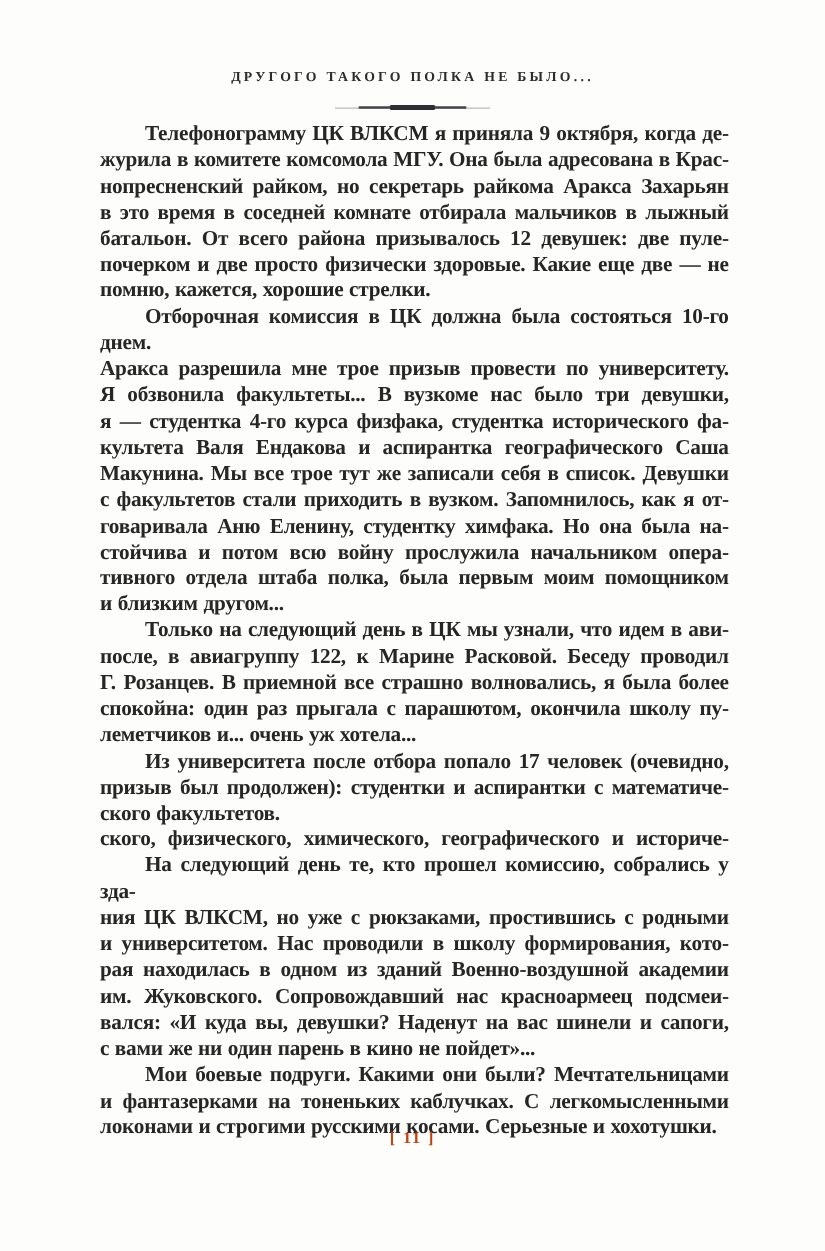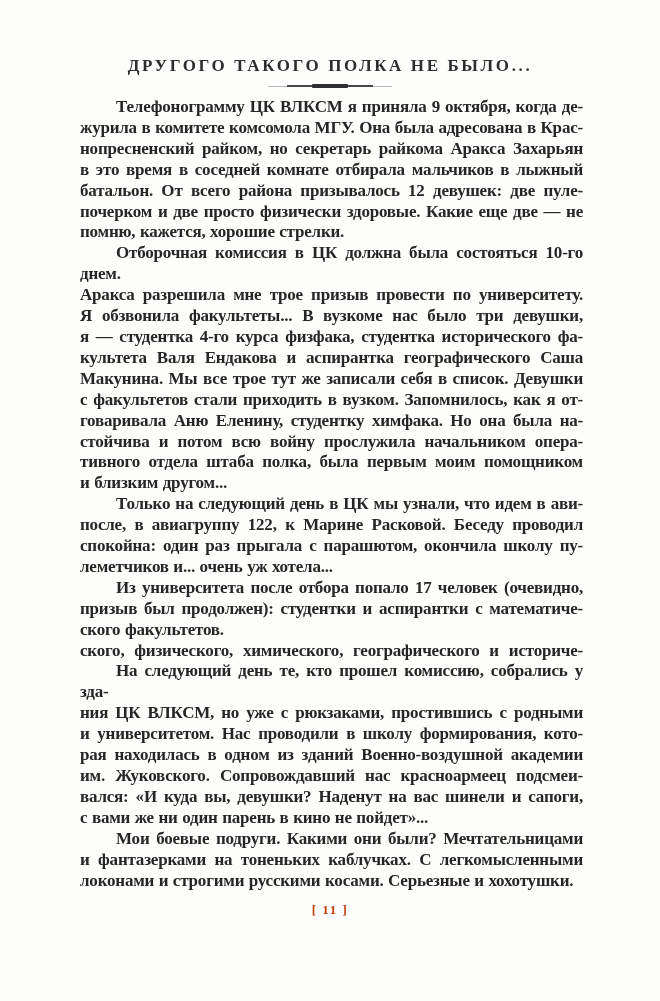--- a/index.html
+++ b/index.html
@@ -16,21 +16,21 @@
     font-family: "Liberation Serif", "DejaVu Serif", serif;
     color: #262626;
     overflow: hidden;
   }
   .running-header {
     position: absolute;
     top: 56px;
     left: 78px;
     width: 504px;
     text-align: center;
-    font-size: 17px;
+    font-size: 11px;
     font-weight: bold;
     letter-spacing: 2.6px;
     color: #2d2d2f;
     white-space: nowrap;
   }
   .divider {
     position: absolute;
     top: 84px;
     left: 78px;
     width: 504px;
@@ -131,20 +131,21 @@
         <div class="line">Макунина. Мы все трое тут же записали себя в список. Девушки</div>
         <div class="line">с факультетов стали приходить в вузком. Запомнилось, как я от-</div>
         <div class="line">говаривала Аню Еленину, студентку химфака. Но она была на-</div>
         <div class="line">стойчива и потом всю войну прослужила начальником опера-</div>
         <div class="line">тивного отдела штаба полка, была первым моим помощником</div>
         <div class="line para-last">и близким другом...</div>
       </div>
       <div class="para">
         <div class="line para-first">Только на следующий день в ЦК мы узнали, что идем в ави-</div>
         <div class="line">после, в авиагруппу 122, к Марине Расковой. Беседу проводил</div>
+        <div class="line">Г. Розанцев. В приемной все страшно волновались, я была более</div>
         <div class="line">спокойна: один раз прыгала с парашютом, окончила школу пу-</div>
         <div class="line para-last">леметчиков и... очень уж хотела...</div>
       </div>
       <div class="para">
         <div class="line para-first">Из университета после отбора попало 17 человек (очевидно,</div>
         <div class="line">призыв был продолжен): студентки и аспирантки с математиче-</div>
         <div class="line para-last">ского факультетов.</div>
         <div class="line">ского, физического, химического, географического и историче-</div>
       </div>
       <div class="para">

